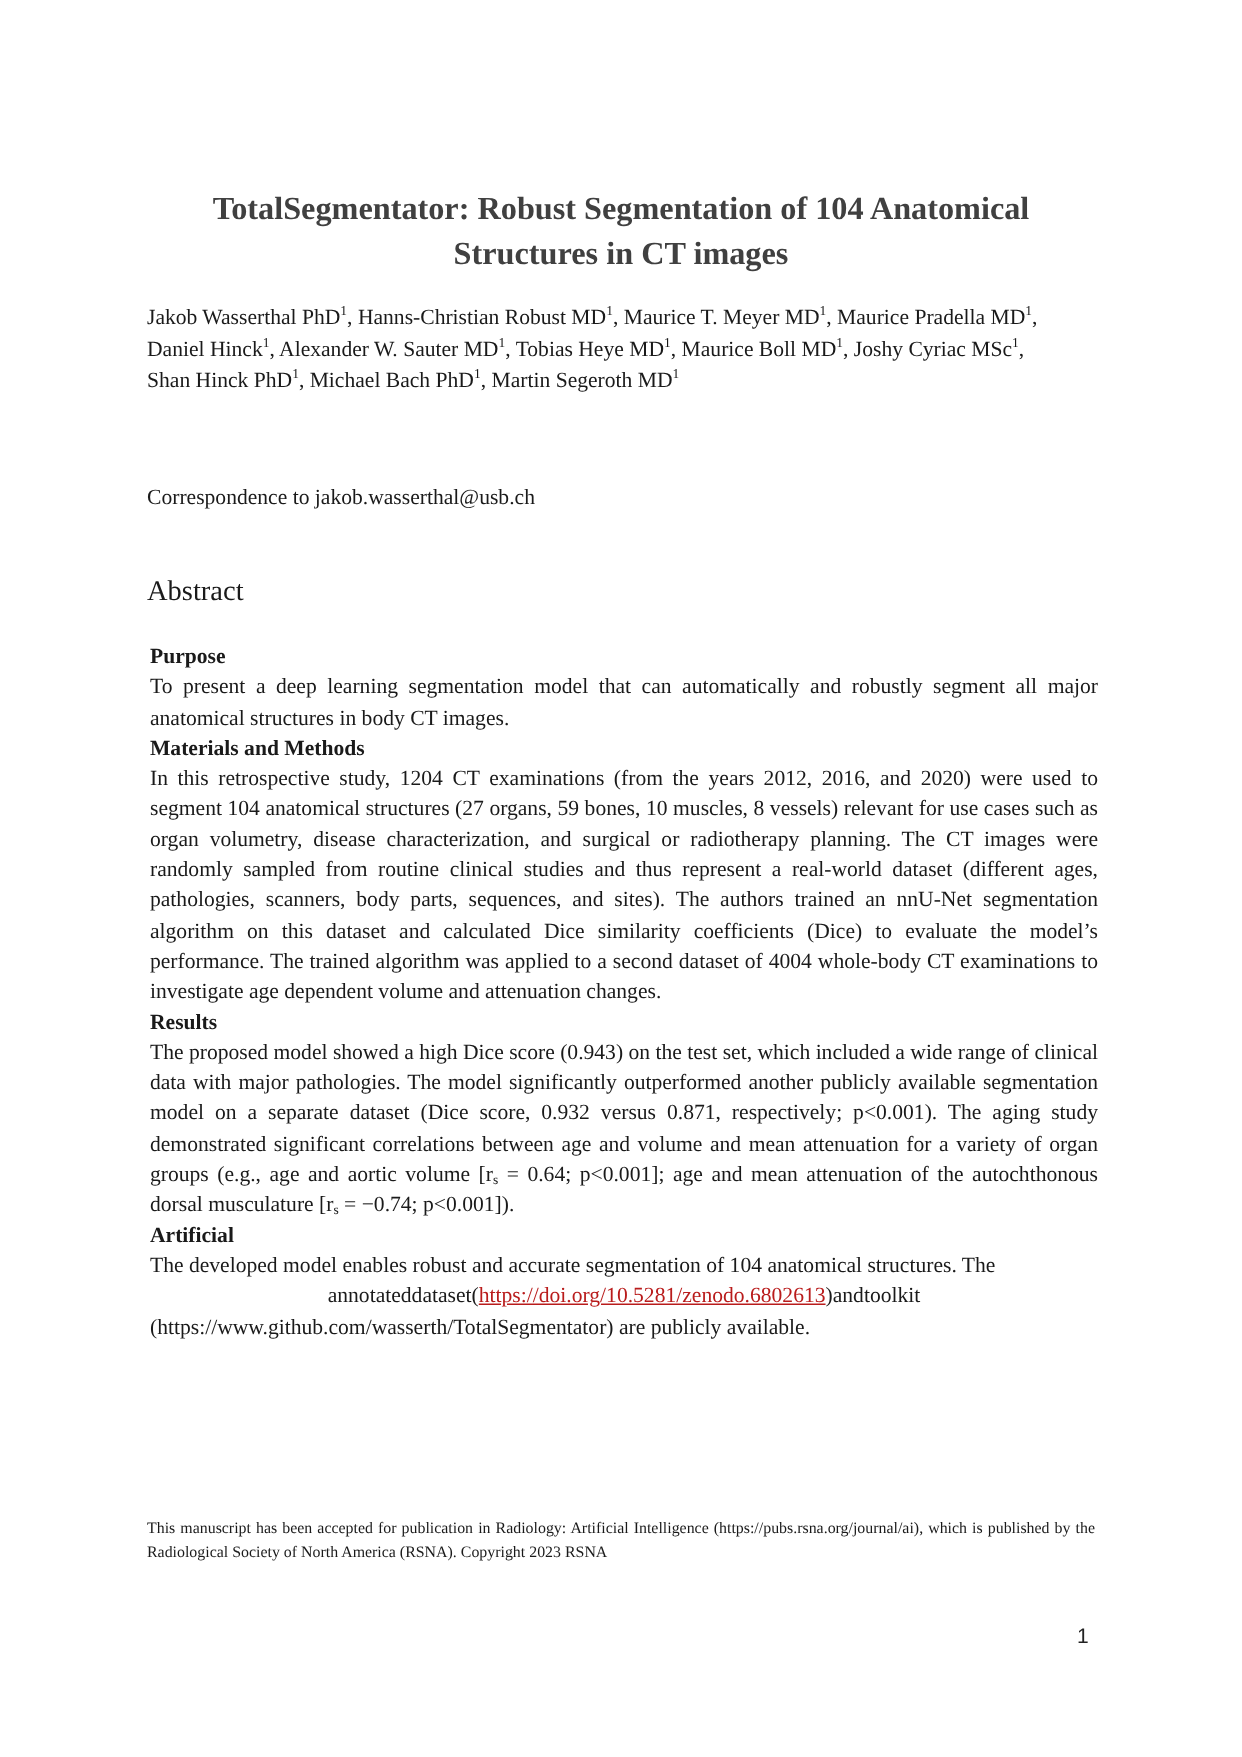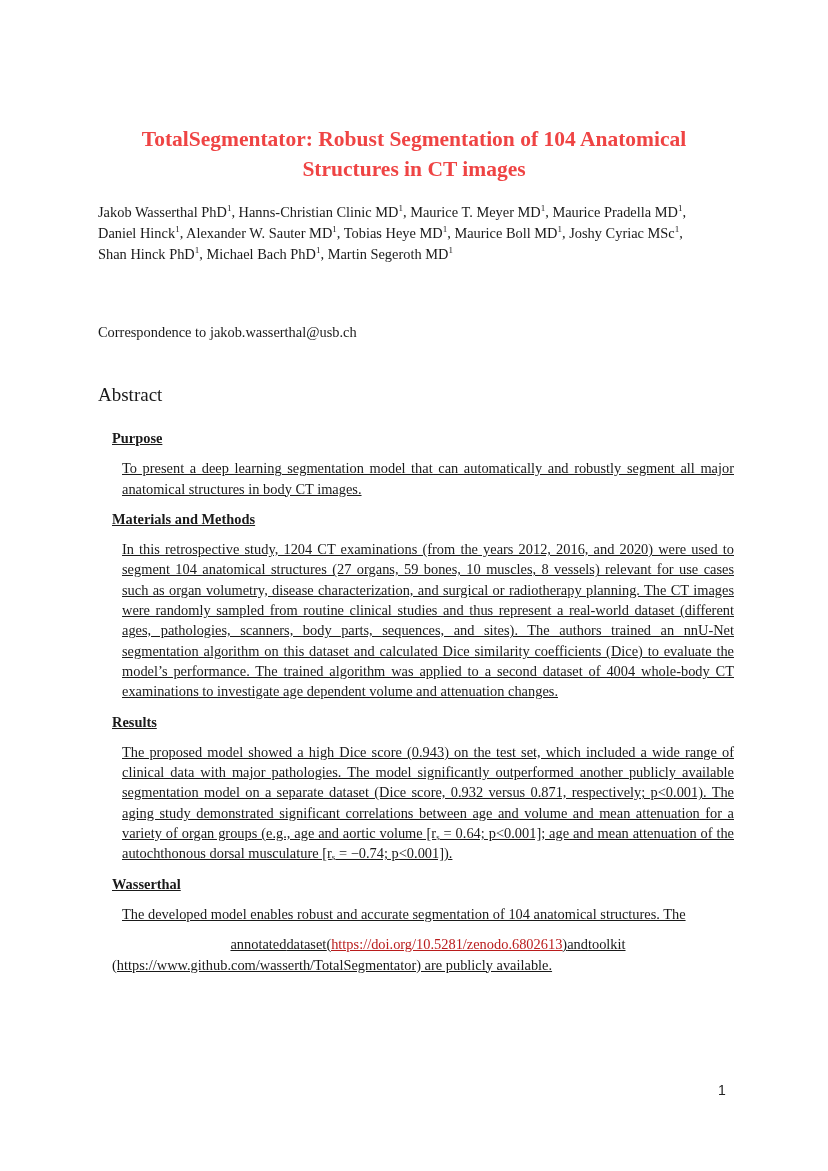--- a/index.html
+++ b/index.html
@@ -3,37 +3,37 @@
 <meta charset="utf-8">
 <style>
   html, body { margin: 0; padding: 0; background: #ffffff; }
   body {
     width: 828px; height: 1171px; position: relative; overflow: hidden;
     font-family: "Liberation Serif", "DejaVu Serif", serif; color: #1a1a1a;
   }
   .page { position: absolute; left: 0; top: 0; width: 828px; height: 1171px; background: #fff; }
   .title {
     position: absolute; left: 90px; width: 648px; top: 124px;
-    text-align: center; font-weight: bold; font-size: 21.5px; line-height: 30px; color: #ef4444;
+    text-align: center; font-weight: bold; font-size: 21.5px; line-height: 30px; color: #404040;
   }
   .authors {
     position: absolute; left: 98px; width: 640px; top: 202px;
     font-size: 14.4px; line-height: 21px;
   }
   .authors sup, .affil sup { font-size: 9px; vertical-align: 6px; line-height: 0; }
   .affil { position: absolute; left: 98px; top: 282px; font-size: 14.4px; line-height: 20px; }
   .corr { position: absolute; left: 98px; top: 322px; font-size: 14.4px; line-height: 20px; }
   .abstract-h {
     position: absolute; left: 98px; top: 382px; font-size: 19px; font-weight: normal; line-height: 26px;
   }
   .abstract-body {
-    position: absolute; left: 112px; width: 632px; top: 428px; font-size: 14.4px; line-height: 20.3px; text-decoration: underline;
+    position: absolute; left: 100px; width: 632px; top: 428px; font-size: 14.4px; line-height: 20.3px;
   }
   .sec-h { font-weight: bold; margin: 0; }
-  .sec-p { margin: 10px; text-align: justify; }
+  .sec-p { margin: 0; text-align: justify; }
   .sub { font-size: 9px; vertical-align: -2px; line-height: 0; }
   .link { color: #b91c1c; text-decoration: underline; }
   .concl-line2 { display: flex; justify-content: center; }
   .footnote {
     position: absolute; left: 98px; width: 632px; top: 1012px; font-size: 10.6px; line-height: 16px;
     text-align: justify;
   }
   .pagenum {
     position: absolute; left: 718px; top: 1082px; font-family: "Liberation Sans", "DejaVu Sans", sans-serif;
     font-size: 14px; color: #222;
@@ -44,21 +44,21 @@
 
 <div class="page">
 
   <div class="title">
     <div>TotalSegmentator: Robust Segmentation of 104 Anatomical</div>
     <div>Structures in CT images</div>
   </div>
 
   <div class="authors">
     <span>Jakob Wasserthal PhD</span><sup>1</sup>,
-    <span>Hanns-Christian Clinic MD</span><sup>1</sup>,
+    <span>Hanns-Christian Robust MD</span><sup>1</sup>,
     <span>Maurice T. Meyer MD</span><sup>1</sup>,
     <span>Maurice Pradella MD</span><sup>1</sup>,<br>
     <span>Daniel Hinck</span><sup>1</sup>,
     <span>Alexander W. Sauter MD</span><sup>1</sup>,
     <span>Tobias Heye MD</span><sup>1</sup>,
     <span>Maurice Boll MD</span><sup>1</sup>,
     <span>Joshy Cyriac MSc</span><sup>1</sup>,<br>
     <span>Shan Hinck PhD</span><sup>1</sup>,
     <span>Michael Bach PhD</span><sup>1</sup>,
     <span>Martin Segeroth MD</span><sup>1</sup>
@@ -72,29 +72,30 @@
   <div class="abstract-body">
     <p class="sec-h">Purpose</p>
     <p class="sec-p">To present a deep learning segmentation model that can automatically and robustly segment all major anatomical structures in body CT images.</p>
 
     <p class="sec-h">Materials and Methods</p>
     <p class="sec-p">In this retrospective study, 1204 CT examinations (from the years 2012, 2016, and 2020) were used to segment 104 anatomical structures (27 organs, 59 bones, 10 muscles, 8 vessels) relevant for use cases such as organ volumetry, disease characterization, and surgical or radiotherapy planning. The CT images were randomly sampled from routine clinical studies and thus represent a real-world dataset (different ages, pathologies, scanners, body parts, sequences, and sites). The authors trained an nnU-Net segmentation algorithm on this dataset and calculated Dice similarity coefficients (Dice) to evaluate the model’s performance. The trained algorithm was applied to a second dataset of 4004 whole-body CT examinations to investigate age dependent volume and attenuation changes.</p>
 
     <p class="sec-h">Results</p>
     <p class="sec-p"><span>The proposed model showed a high Dice score (0.943) on the test set, which included a wide range of clinical data with major pathologies. The model significantly outperformed another publicly available segmentation model on a separate dataset (Dice score, 0.932 versus 0.871, respectively; p&lt;0.001).  The aging study demonstrated significant correlations between age and volume and mean attenuation for a variety of organ groups (e.g., age and aortic volume [r</span><span class="sub">s</span><span> = 0.64; p&lt;0.001]; age and mean attenuation of the autochthonous dorsal musculature [r</span><span class="sub">s</span><span> = −0.74; p&lt;0.001]).</span></p>
 
-    <p class="sec-h">Wasserthal</p>
+    <p class="sec-h">Artificial</p>
     <div>
       <div class="sec-p">The developed model enables robust and accurate segmentation of 104 anatomical structures. The</div>
       <div class="concl-line2">
         <span>annotated</span>
         <span>dataset</span>
         <span><span>(</span><a class="link">https://doi.org/10.5281/zenodo.6802613</a><span>)</span></span>
         <span>and</span>
         <span>toolkit</span>
       </div>
       <div>(https://www.github.com/wasserth/TotalSegmentator) are publicly available.</div>
     </div>
   </div>
 
+  <div class="footnote">This manuscript has been accepted for publication in Radiology: Artificial Intelligence (https://pubs.rsna.org/journal/ai), which is published by the Radiological Society of North America (RSNA). Copyright 2023 RSNA</div>
 
   <div class="pagenum">1</div>
 </div>
 
 </body></html>

